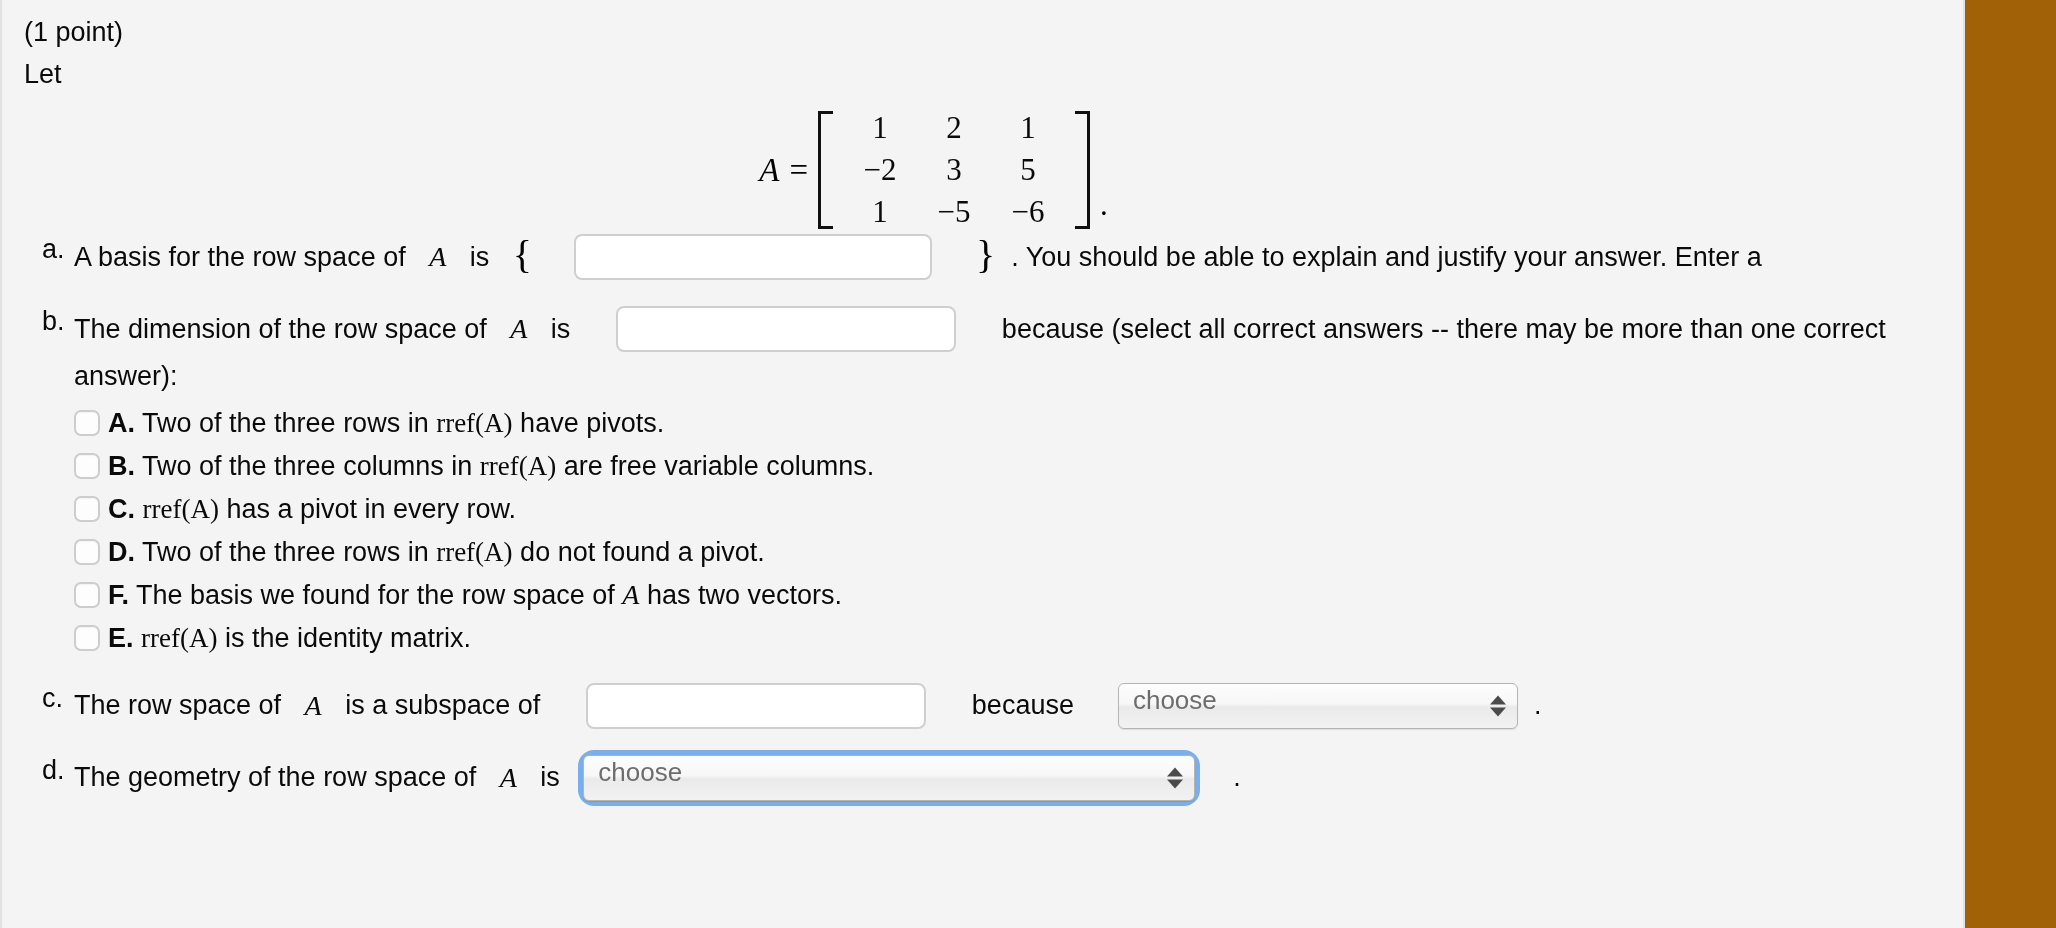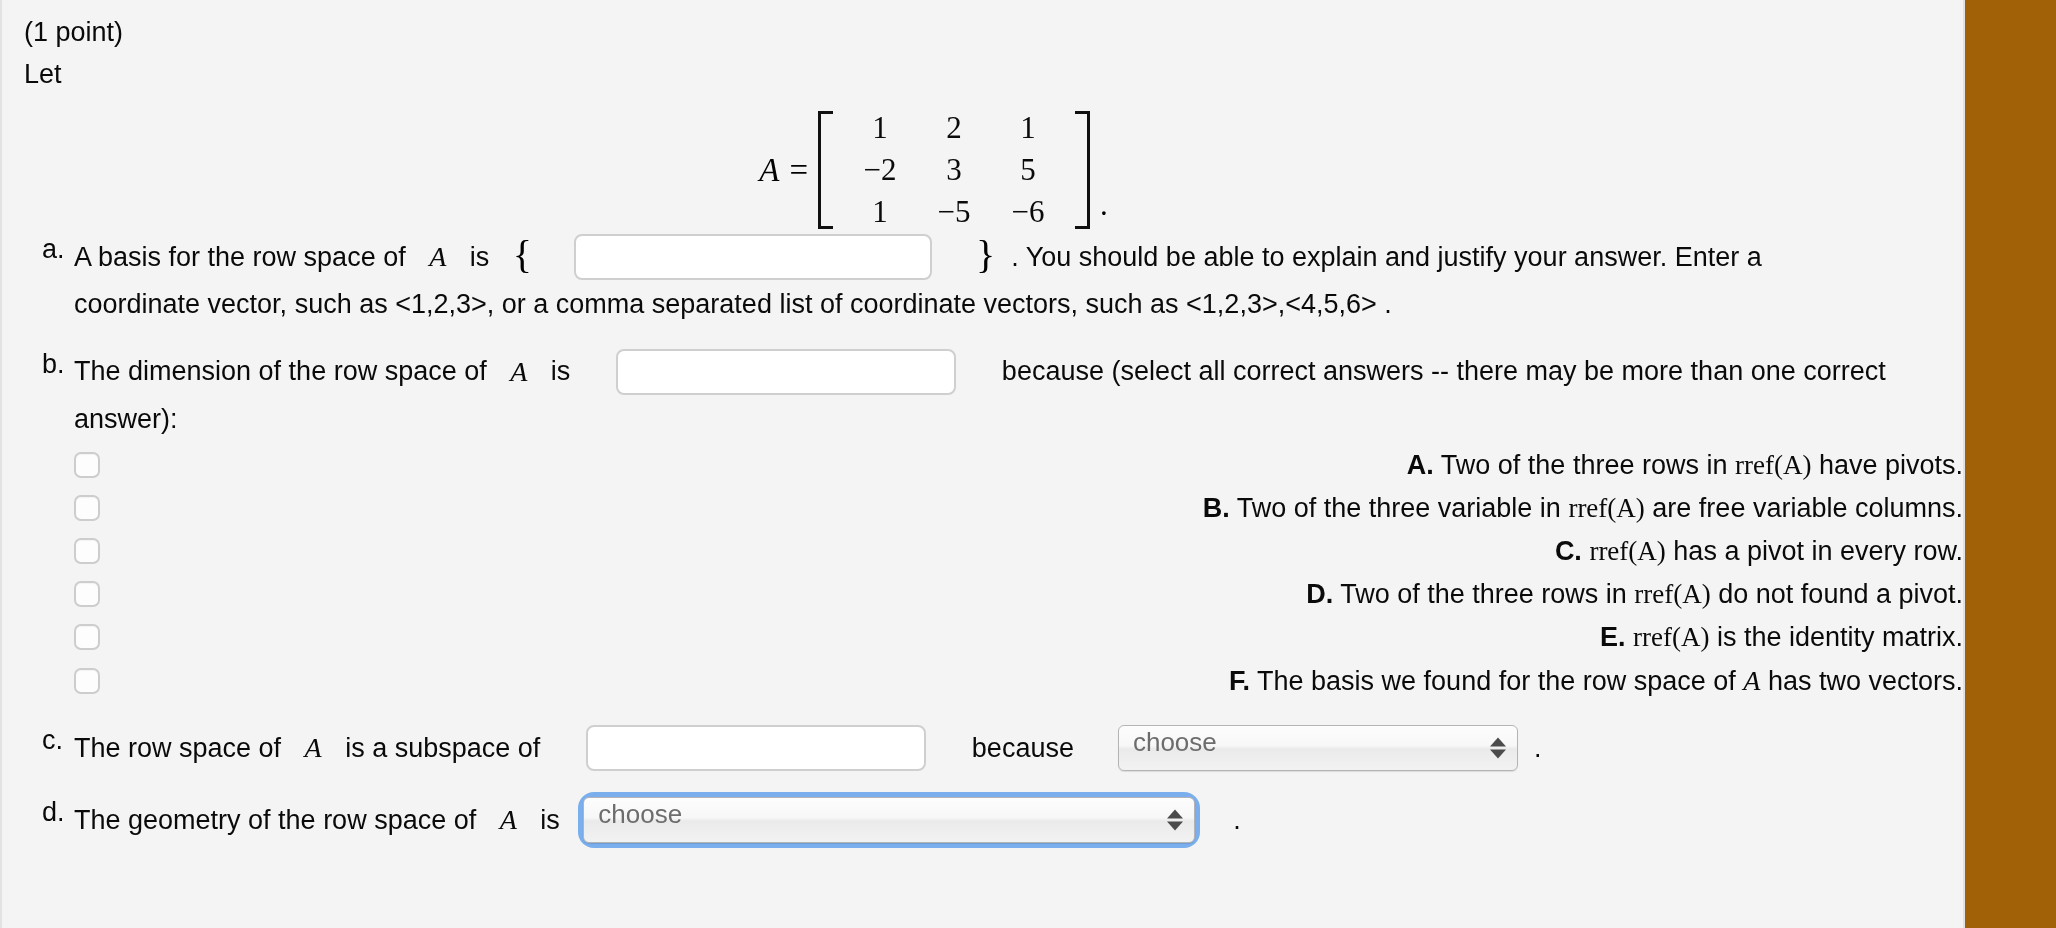--- a/index.html
+++ b/index.html
@@ -226,21 +226,20 @@
   
   .opts {
     margin: 10px 0 0 0;
     padding: 0;
     list-style: none;
   }
   .opt {
     display: flex;
     align-items: center;
     margin-bottom: 7px;
-    justify-content: space-between;
   }
   .cbox {
     -webkit-appearance: none;
     appearance: none;
     width: 26px;
     height: 26px;
     border: 2px solid #cdcdcd;
     border-radius: 7px;
     background: #fdfdfd;
     margin: 0 8px 0 0;
@@ -299,21 +298,20 @@
             <span class="txt">A basis for the row space of </span>
             <span class="mathvar">A</span>
             <span class="txt"> is </span>
             <span class="brace">{</span>
             <span style="width:10px;"></span>
             <input class="ans ans-a" type="text" value="" style="">
             <span style="width:12px;"></span>
             <span class="brace">}</span>
             <span class="txt">. You should be able to explain and justify your answer. Enter a</span>
           </div>
-          <div class="txt sub-note">coordinate vector, such as &lt;1,2,3&gt;, or a comma separated list of coordinate vectors, such as &lt;1,2,3&gt;,&lt;4,5,6&gt; .</div>
         </li>
 
         <li class="qitem">
           <span class="qlabel">b.</span>
           <div class="qline">
             <span class="txt">The dimension of the row space of </span>
             <span class="mathvar">A</span>
             <span class="txt"> is </span>
             <span style="width:6px;"></span>
             <input class="ans ans-b" type="text" value="" style="">
@@ -322,37 +320,37 @@
           </div>
           <div class="txt sub-note">answer):</div>
 
           <ul class="opts">
             <li class="opt">
               <input class="cbox" type="checkbox" style="">
               <span class="opt-text"><span class="txt opt-letter">A.</span><span class="txt"> Two of the three rows in </span><span class="mathrm">rref(A)</span><span class="txt"> have pivots.</span></span>
             </li>
             <li class="opt">
               <input class="cbox" type="checkbox" style="">
-              <span class="opt-text"><span class="txt opt-letter">B.</span><span class="txt"> Two of the three variable in </span><span class="mathrm">rref(A)</span><span class="txt"> are free variable columns.</span></span>
+              <span class="opt-text"><span class="txt opt-letter">B.</span><span class="txt"> Two of the three columns in </span><span class="mathrm">rref(A)</span><span class="txt"> are free variable columns.</span></span>
             </li>
             <li class="opt">
               <input class="cbox" type="checkbox" style="">
               <span class="opt-text"><span class="txt opt-letter">C.</span><span class="txt"> </span><span class="mathrm">rref(A)</span><span class="txt"> has a pivot in every row.</span></span>
             </li>
             <li class="opt">
               <input class="cbox" type="checkbox" style="">
               <span class="opt-text"><span class="txt opt-letter">D.</span><span class="txt"> Two of the three rows in </span><span class="mathrm">rref(A)</span><span class="txt"> do not found a pivot.</span></span>
             </li>
             <li class="opt">
               <input class="cbox" type="checkbox" style="">
+              <span class="opt-text"><span class="txt opt-letter">F.</span><span class="txt"> The basis we found for the row space of </span><span class="mathvar">A</span><span class="txt"> has two vectors.</span></span>
+            </li>
+            <li class="opt">
+              <input class="cbox" type="checkbox" style="">
               <span class="opt-text"><span class="txt opt-letter">E.</span><span class="txt"> </span><span class="mathrm">rref(A)</span><span class="txt"> is the identity matrix.</span></span>
-            </li>
-            <li class="opt">
-              <input class="cbox" type="checkbox" style="">
-              <span class="opt-text"><span class="txt opt-letter">F.</span><span class="txt"> The basis we found for the row space of </span><span class="mathvar">A</span><span class="txt"> has two vectors.</span></span>
             </li>
           </ul>
         </li>
 
         <li class="qitem">
           <span class="qlabel">c.</span>
           <div class="qline">
             <span class="txt">The row space of </span>
             <span class="mathvar">A</span>
             <span class="txt"> is a subspace of </span>

